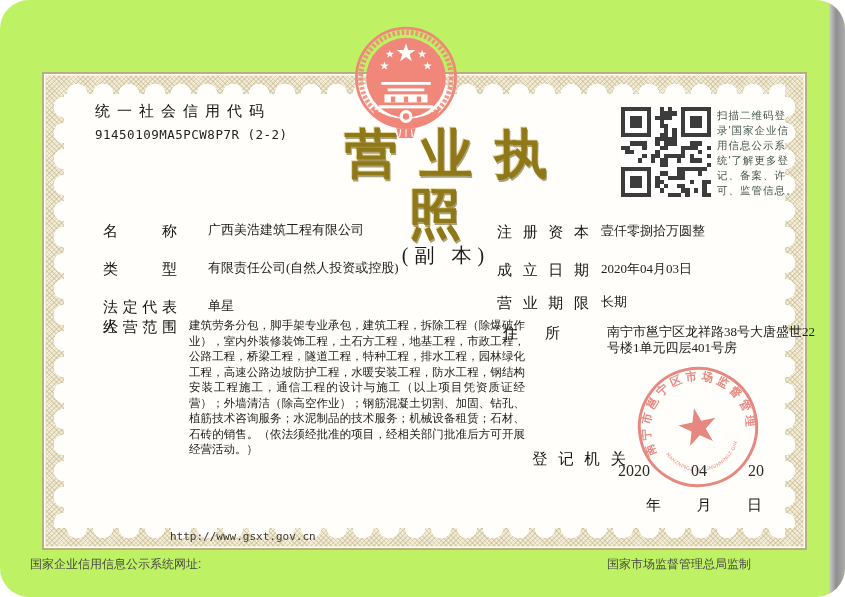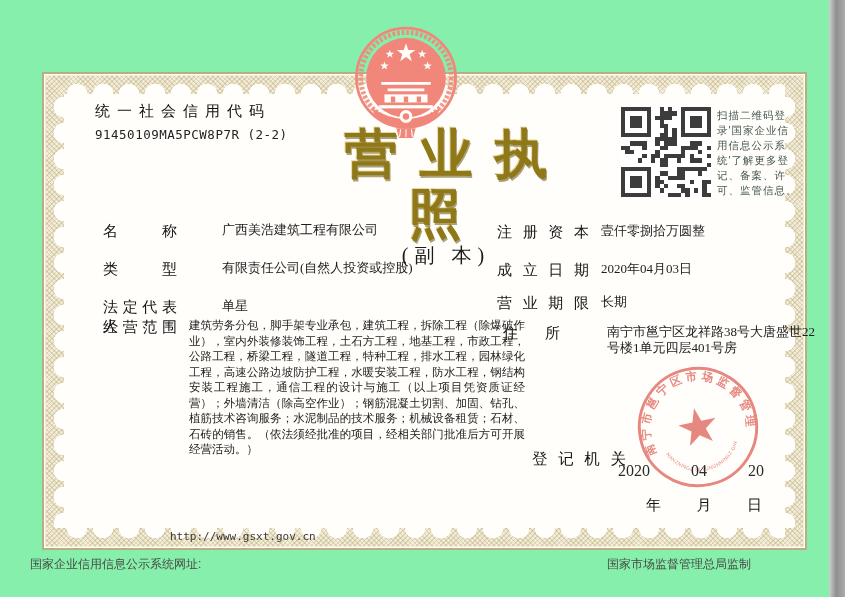--- a/index.html
+++ b/index.html
@@ -1,17 +1,17 @@
 <!DOCTYPE html>
 <html><head>
 <meta charset="utf-8">
 <style>
   html,body{margin:0;padding:0;background:#fff;}
-  .stage{position:relative;width:845px;height:597px;background:#86efac;overflow:hidden;
-         font-family:"Liberation Sans",sans-serif;color:#222;}
+  .stage{position:relative;width:845px;height:597px;background:#bef264;overflow:hidden;
+         font-family:"Liberation Sans",sans-serif;color:#222;border-radius:29px;}
   .scan-edge{position:absolute;right:0;top:0;width:16px;height:100%;
              background:linear-gradient(90deg,#cfcfcf,#8f8f8f 45%,#ababab);}
   
   .frame{position:absolute;left:42px;top:72px;width:761px;height:474px;
          border:2px solid #b9ae82;box-shadow:inset 0 0 0 1.5px #fffdf4;
          background:
           repeating-linear-gradient(45deg,rgba(186,174,126,.38) 0 1.2px,rgba(0,0,0,0) 1.2px 3.4px),
           repeating-linear-gradient(-45deg,rgba(186,174,126,.38) 0 1.2px,rgba(0,0,0,0) 1.2px 3.4px),
           #f2ecd8;}
   .frame-inner{position:absolute;left:20px;top:20px;right:20px;bottom:20px;background:#fffefa;}
@@ -32,21 +32,21 @@
             font-family:"Liberation Serif",serif;font-size:20px;letter-spacing:6px;color:#1a1a1a;margin-top:44px;}
   .emblem{position:absolute;left:351px;top:26px;width:110px;height:112px;z-index:3;}
   .qr{position:absolute;left:621px;top:107px;width:90px;height:90px;}
   .qr-caption{position:absolute;left:717px;top:108px;width:82px;font-size:10.5px;line-height:15px;
               color:#44544f;letter-spacing:1px;}
   
   .row{position:absolute;display:flex;align-items:flex-start;}
   .lbl{display:inline-block;text-align:justify;text-align-last:justify;
        font-size:15px;font-weight:500;color:#141414;flex:none;letter-spacing:0;}
   .val{font-family:"Liberation Serif","DejaVu Serif",serif;font-size:13px;color:#1c1c1c;line-height:16px;}
-  .w74{width:74px;margin-right:45px;}
+  .w74{width:74px;margin-right:31px;}
   .w92{width:92px;margin-right:12px;}
   .w57{width:57px;margin-right:40px;}
   .scope .val{font-size:11.5px;line-height:15.5px;width:336px;text-align:justify;}
   .addr .val{width:212px;}
   .authority-lbl{position:absolute;left:532px;top:449px;width:94px;text-align:justify;text-align-last:justify;
                  font-size:15.5px;color:#141414;}
   
   .seal{position:absolute;left:616px;top:360px;width:164px;height:134px;transform:rotate(-12deg);
         opacity:.8;z-index:2;}
   .reg-date{position:absolute;left:618px;top:462px;width:146px;display:flex;justify-content:space-between;

